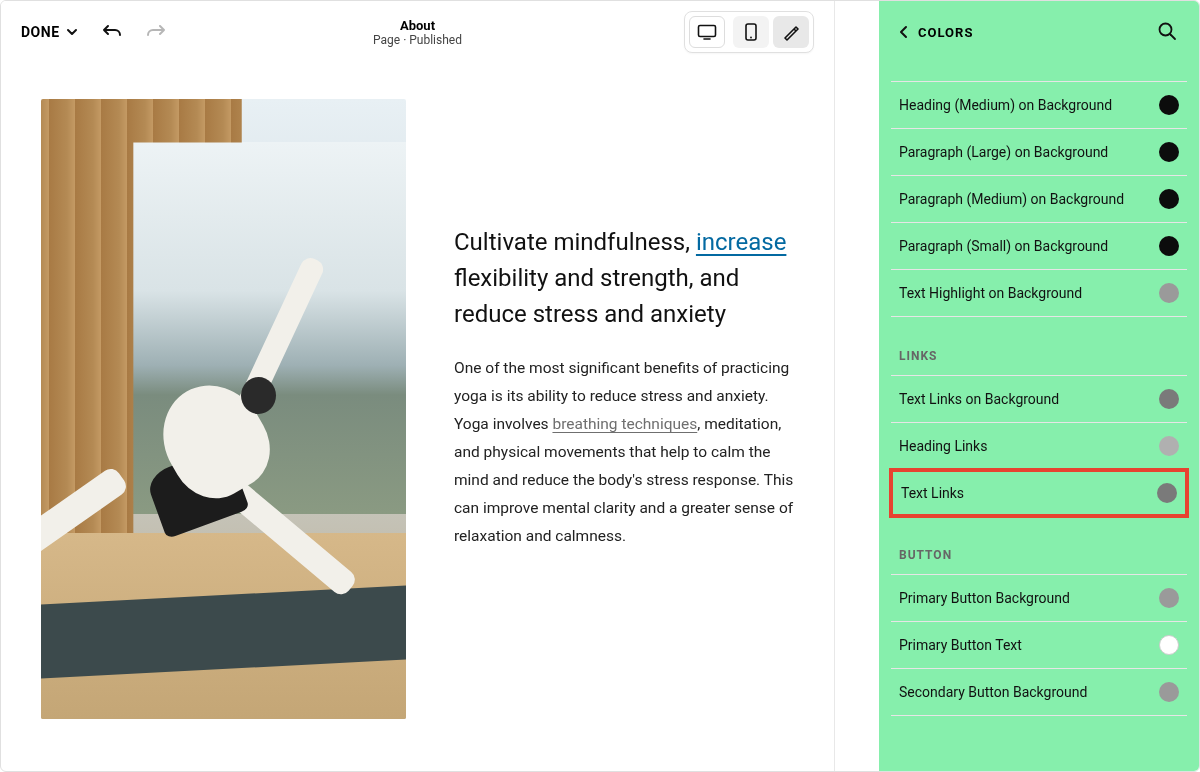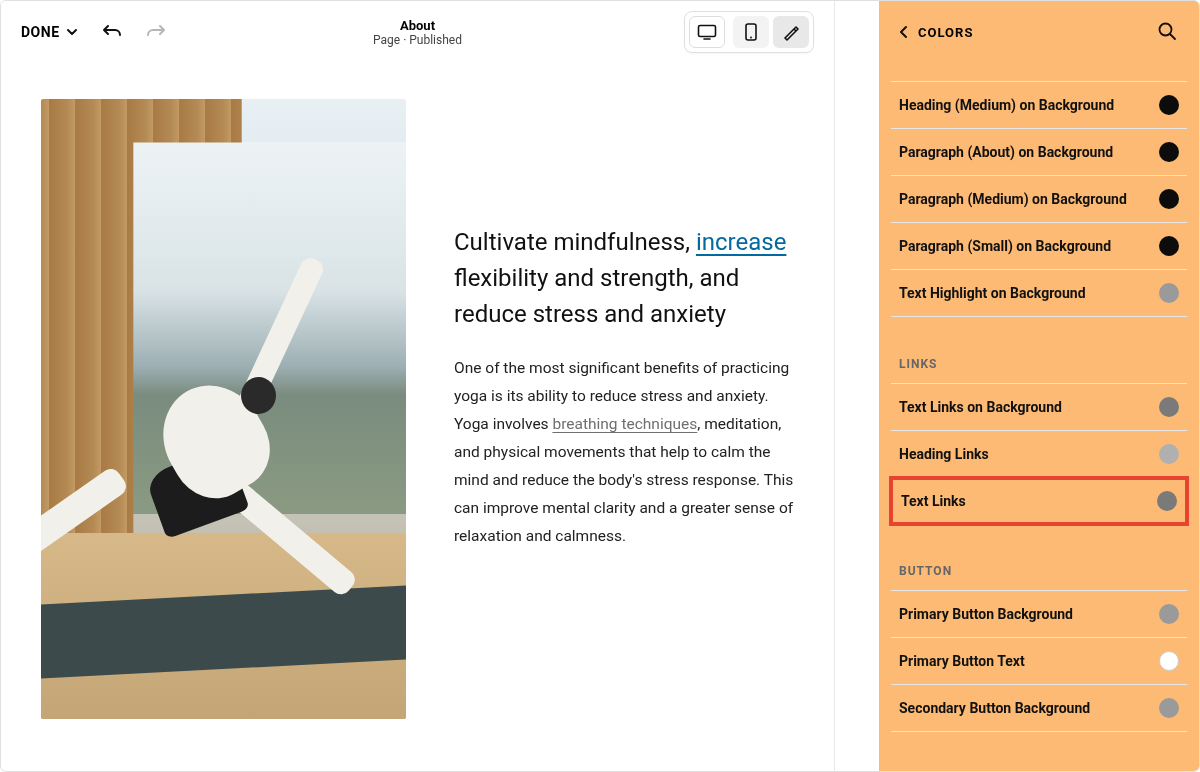--- a/index.html
+++ b/index.html
@@ -235,21 +235,21 @@
   .body-p .lk {
     color: #6f6f6f;
     text-decoration: underline;
     text-underline-offset: 3px;
     cursor: pointer;
   }
 
   
   .sidebar {
     width: 320px;
-    background: #fdba74;
+    background: #86efac;
     display: flex;
     flex-direction: column;
     overflow-y: auto;
   }
   .sidebar-header {
     height: 62px;
     display: flex;
     align-items: center;
     justify-content: space-between;
     padding: 0 20px;
@@ -299,21 +299,21 @@
   }
   .swatch {
     width: 20px;
     height: 20px;
     border-radius: 50%;
     flex-shrink: 0;
   }
   .swatch.white {
     border: 1px solid #ccc;
   }
-  .group { margin-bottom: 8px; font-weight: bold; }
+  .group { margin-bottom: 0; }
   .icon-svg { display: block; }
 </style>
 </head>
 <body>
 
 <div class="app">
   <div class="editor-area">
 
     <div class="topbar">
       <div class="topbar-left">
@@ -407,21 +407,21 @@
     </div>
 
     <div class="panel-body">
 
       <div class="group" id="text-group">
           <div class="row">
             <span>Heading (Medium) on Background</span>
             <span class="swatch" style="background: rgb(12, 12, 12);"></span>
           </div>
           <div class="row">
-            <span>Paragraph (About) on Background</span>
+            <span>Paragraph (Large) on Background</span>
             <span class="swatch" style="background: rgb(12, 12, 12);"></span>
           </div>
           <div class="row">
             <span>Paragraph (Medium) on Background</span>
             <span class="swatch" style="background: rgb(12, 12, 12);"></span>
           </div>
           <div class="row">
             <span>Paragraph (Small) on Background</span>
             <span class="swatch" style="background: rgb(12, 12, 12);"></span>
           </div>

